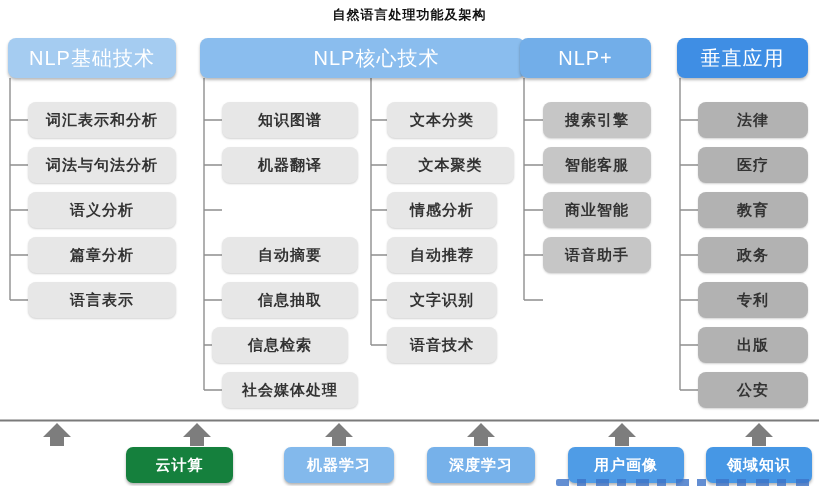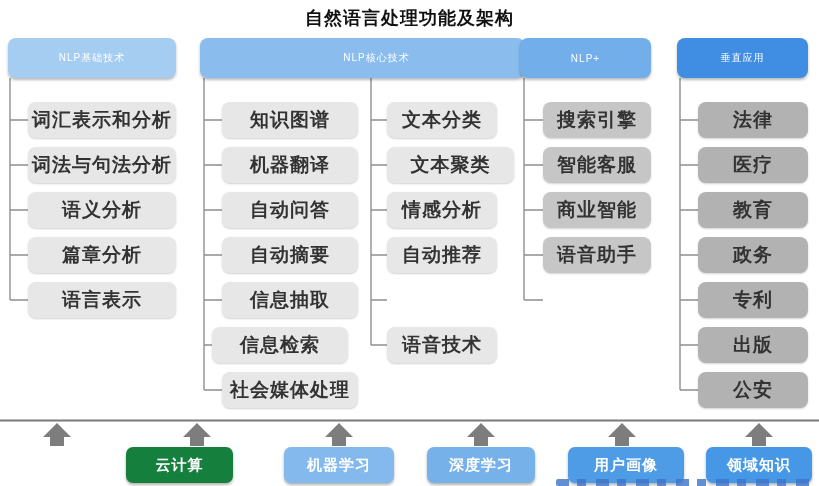--- a/index.html
+++ b/index.html
@@ -2,32 +2,32 @@
 <html style="--node-light: #e7e7e7; --node-mid: #c6c6c6; --node-dark: #b2b2b2; --node-text: #333333; --header-text: #ffffff; --line: #8f8f8f; --arrow: #7d7d7d; --separator: #7a7a7a; --watermark: #3d73c8;"><head>
 <meta charset="utf-8">
 <style>
   html,body{margin:0;padding:0;background:#fff;}
   #stage{
     position:relative;width:819px;height:486px;background:#ffffff;overflow:hidden;
     font-family:"Liberation Sans","DejaVu Sans",sans-serif;
   }
   .title{
     position:absolute;left:0;top:6px;width:819px;text-align:center;
-    font-size:18px;font-weight:bold;color:#111;letter-spacing:1px;
+    font-size:13px;font-weight:bold;color:#111;letter-spacing:1px;
   }
   .hdr{
     position:absolute;top:38px;height:40px;border-radius:8px;
     display:flex;align-items:center;justify-content:center;
-    color:var(--header-text);font-size:10px;font-weight:normal;letter-spacing:1px;
+    color:var(--header-text);font-size:20px;font-weight:normal;letter-spacing:1px;
     box-shadow:0 2px 3px rgba(0,0,0,.28);
   }
   .box{
     position:absolute;height:36px;border-radius:8px;
     display:flex;align-items:center;justify-content:center;
-    font-size:19px;font-weight:bold;color:var(--node-text);letter-spacing:1px;
+    font-size:15px;font-weight:bold;color:var(--node-text);letter-spacing:1px;
     box-shadow:0 1px 2px rgba(0,0,0,.18);
   }
   .g1{background:var(--node-light);}
   .g3{background:var(--node-mid);}
   .g4{background:var(--node-dark);}
   .fbox{
     position:absolute;top:447px;height:36px;border-radius:7px;
     display:flex;align-items:center;justify-content:center;
     color:#fff;font-size:15px;font-weight:bold;letter-spacing:1px;
     box-shadow:0 2px 3px rgba(0,0,0,.30);
@@ -73,30 +73,30 @@
   <div class="hdr" style="left: 677px; width: 131px; background-color: rgb(63, 142, 228);">垂直应用</div>
 
   <div class="box g1" style="left:28px;top:102px;width:148px">词汇表示和分析</div>
   <div class="box g1" style="left:28px;top:147px;width:148px">词法与句法分析</div>
   <div class="box g1" style="left:28px;top:192px;width:148px">语义分析</div>
   <div class="box g1" style="left:28px;top:237px;width:148px">篇章分析</div>
   <div class="box g1" style="left:28px;top:282px;width:148px">语言表示</div>
 
   <div class="box g1" style="left:222px;top:102px;width:136px">知识图谱</div>
   <div class="box g1" style="left:222px;top:147px;width:136px">机器翻译</div>
-  <div class="box g1" style="left:222px;top:192px;width:136px">自动问答</div>
   <div class="box g1" style="left:222px;top:237px;width:136px">自动摘要</div>
   <div class="box g1" style="left:222px;top:282px;width:136px">信息抽取</div>
   <div class="box g1" style="left:212px;top:327px;width:136px">信息检索</div>
   <div class="box g1" style="left:222px;top:372px;width:136px">社会媒体处理</div>
 
   <div class="box g1" style="left:387px;top:102px;width:110px">文本分类</div>
   <div class="box g1" style="left:387px;top:147px;width:127px">文本聚类</div>
   <div class="box g1" style="left:387px;top:192px;width:110px">情感分析</div>
   <div class="box g1" style="left:387px;top:237px;width:110px">自动推荐</div>
+  <div class="box g1" style="left:387px;top:282px;width:110px">文字识别</div>
   <div class="box g1" style="left:387px;top:327px;width:110px">语音技术</div>
 
   <div class="box g3" style="left:543px;top:102px;width:108px">搜索引擎</div>
   <div class="box g3" style="left:543px;top:147px;width:108px">智能客服</div>
   <div class="box g3" style="left:543px;top:192px;width:108px">商业智能</div>
   <div class="box g3" style="left:543px;top:237px;width:108px">语音助手</div>
 
   <div class="box g4" style="left:698px;top:102px;width:110px">法律</div>
   <div class="box g4" style="left:698px;top:147px;width:110px">医疗</div>
   <div class="box g4" style="left:698px;top:192px;width:110px">教育</div>

